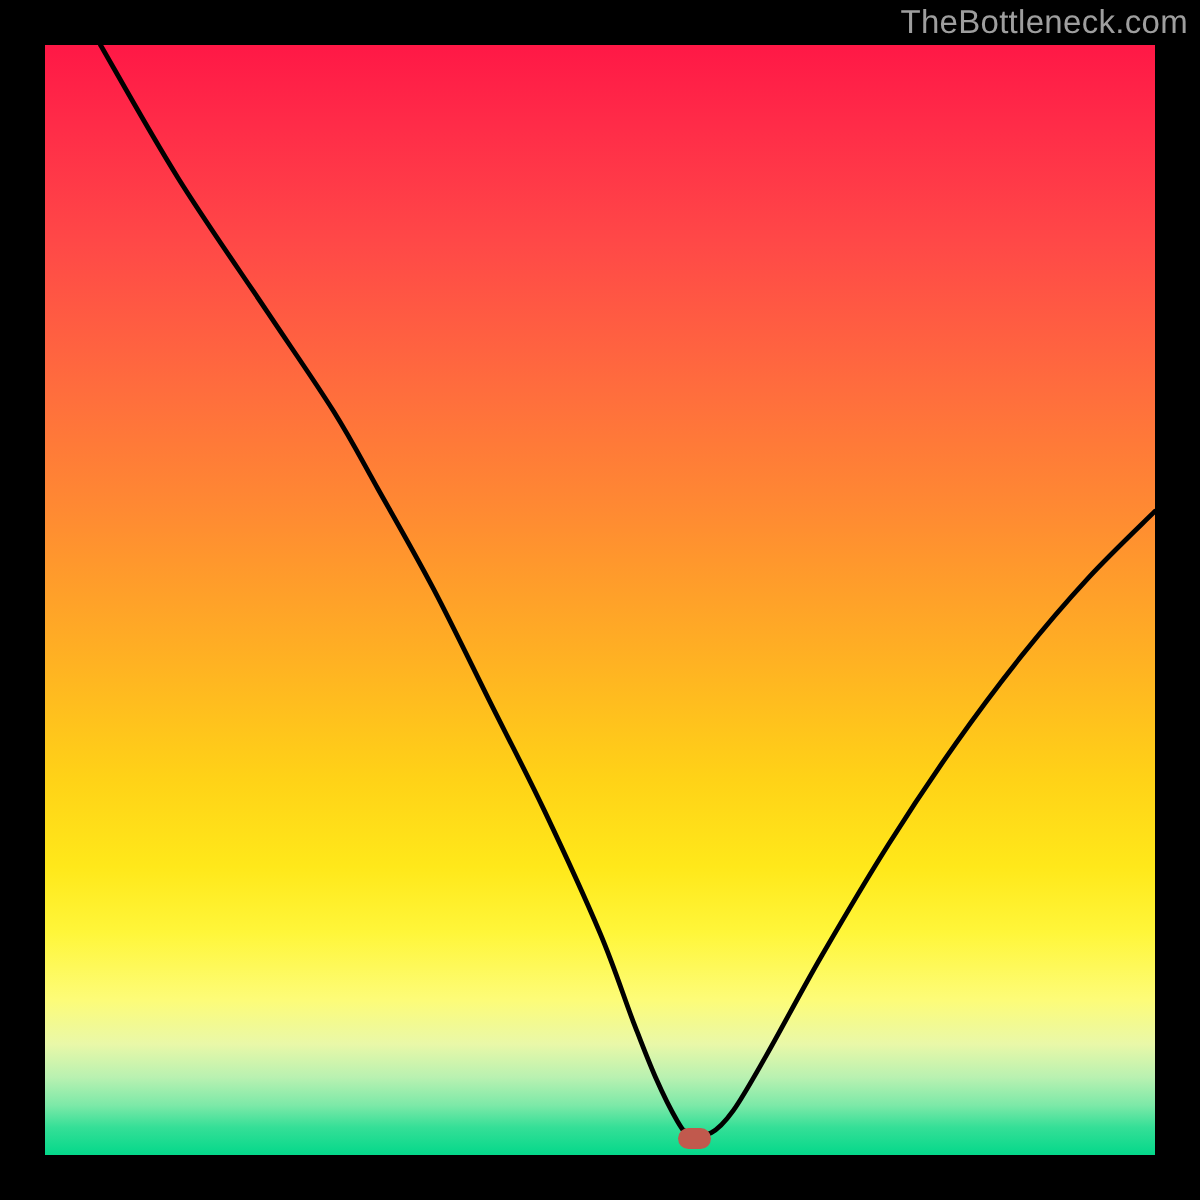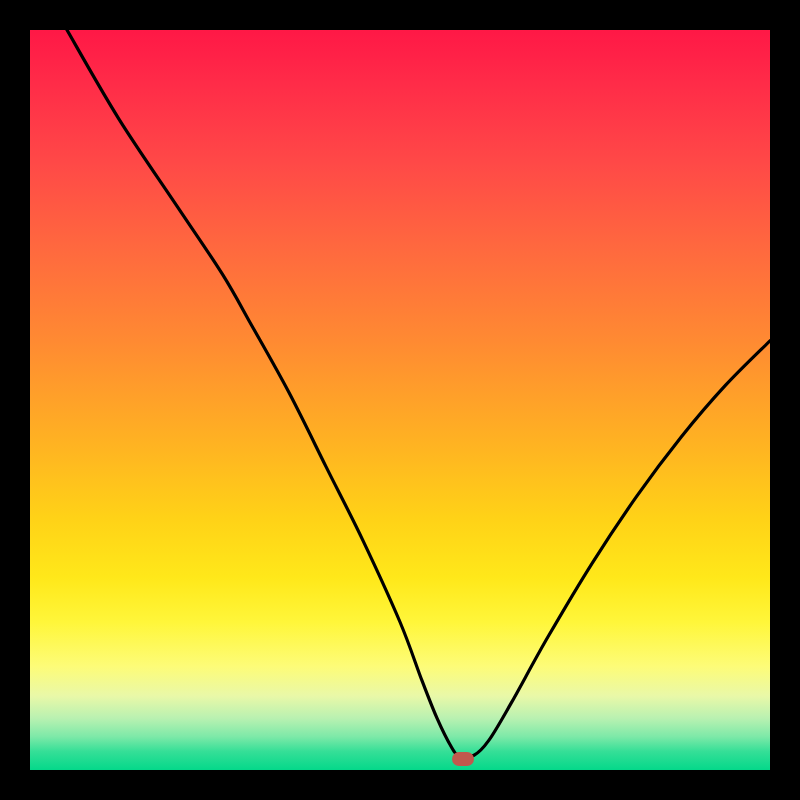--- a/index.html
+++ b/index.html
@@ -66,20 +66,21 @@
     font-size: 22px;
     letter-spacing: 0.2px;
     font-weight: 500;
   }
 </style>
 </head>
 <body>
 
 <div class="stage">
 
+  <div class="watermark">TheBottleneck.com</div>
 
   <div class="plot-area">
 
     <div class="gradient"></div>
 
     <svg class="curve" viewBox="0 0 740 740" preserveAspectRatio="none">
       <path id="curve-path" d="M 37.0 0.0 C 45.6 14.8, 70.3 59.2, 88.8 88.8 C 107.3 118.4, 130.7 151.7, 148.0 177.6 C 165.3 203.5, 180.1 224.5, 192.4 244.2 C 204.7 263.9, 210.9 276.3, 222.0 296.0 C 233.1 315.7, 246.7 339.2, 259.0 362.6 C 271.3 386.0, 283.7 411.9, 296.0 436.6 C 308.3 461.3, 320.7 484.7, 333.0 510.6 C 345.3 536.5, 360.1 568.6, 370.0 592.0 C 379.9 615.4, 386.0 635.2, 392.2 651.2 C 398.4 667.2, 402.1 677.1, 407.0 688.2 C 411.9 699.3, 418.1 711.6, 421.8 717.8 C 425.5 724.0, 425.5 724.0, 429.2 725.2 C 432.9 726.4, 439.1 727.7, 444.0 725.2 C 448.9 722.7, 452.6 719.0, 458.8 710.4 C 465.0 701.8, 471.1 690.7, 481.0 673.4 C 490.9 656.1, 504.4 630.2, 518.0 606.8 C 531.6 583.4, 547.6 556.2, 562.4 532.8 C 577.2 509.4, 592.0 487.2, 606.8 466.2 C 621.6 445.2, 636.4 425.5, 651.2 407.0 C 666.0 388.5, 680.8 371.2, 695.6 355.2 C 710.4 339.2, 732.6 318.2, 740.0 310.8" fill="none" stroke="#000000" stroke-width="3.2" stroke-linecap="round" stroke-linejoin="round"></path>
     </svg>
 
     <div class="marker" id="marker" style="left: 432.9px; top: 728.9px;"></div>

